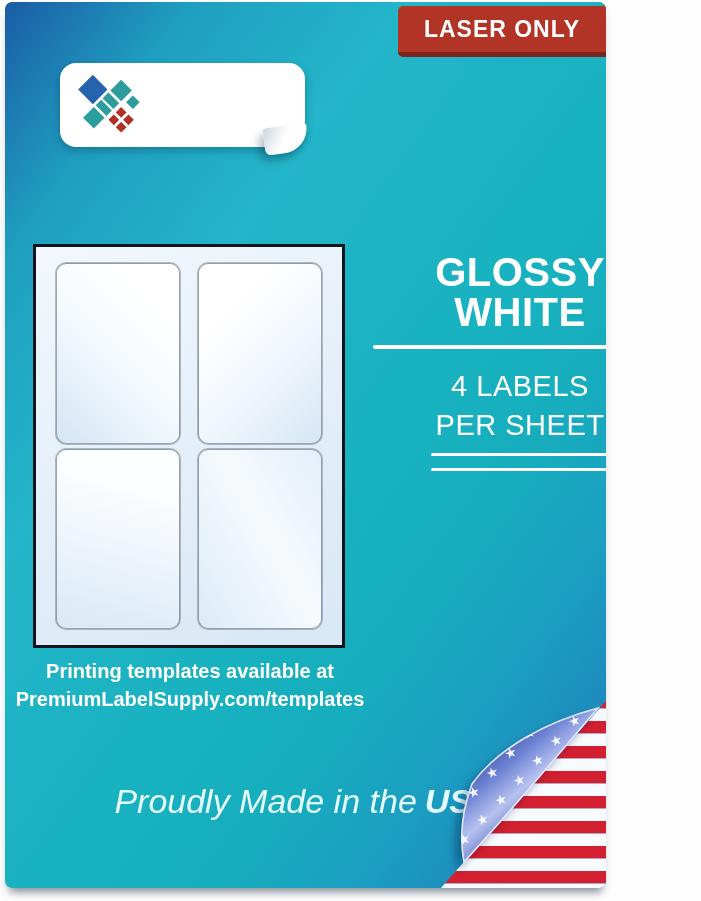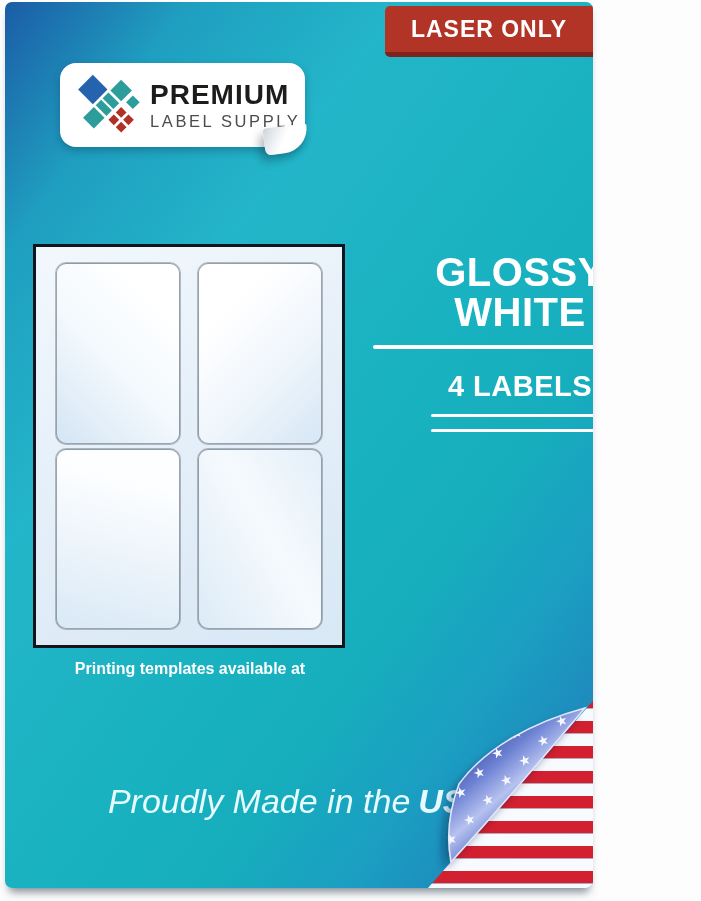--- a/index.html
+++ b/index.html
@@ -9,20 +9,21 @@
     font-family:"Liberation Sans", sans-serif;
   }
   .poster {
     position:absolute; left:5px; top:2px; width:588px; height:886px;
     border-radius:7px;
     overflow:hidden;
     background:linear-gradient(126deg,
       #1b5ca6 0%, #1f9fc0 15%, #23b5c9 32%, #19b2c0 55%,
       #16aebd 68%, #1b9ec2 80%, #2173b6 100%);
     box-shadow:0 8px 9px -4px rgba(30,50,70,0.55);
+    padding-left:13px;
   }
 
   
   .laser-badge {
     position:absolute; right:0; top:4px;
     background:#b23427;
     border-bottom:5px solid #7f241c;
     border-radius:5px 0 0 5px;
     color:#fff; font-weight:bold; font-size:23px; letter-spacing:1px;
     padding:10px 26px 9px 26px;
@@ -64,32 +65,32 @@
     border-radius:10px;
   }
   .label-cell:nth-child(1){ background:linear-gradient(45deg,#d4e5f4 0%,#f3f9fd 45%,#ffffff 80%); }
   .label-cell:nth-child(2){ background:linear-gradient(135deg,#ffffff 25%,#f0f6fc 60%,#d6e7f5 100%); }
   .label-cell:nth-child(3){ background:linear-gradient(15deg,#d9e9f6 0%,#eef5fb 45%,#fdfeff 80%); }
   .label-cell:nth-child(4){ background:linear-gradient(60deg,#dcebf7 0%,#f6fafd 55%,#e3eff9 100%); }
 
   .template-note {
     position:absolute; left:2px; top:656px; width:366px;
     text-align:center; color:#ffffff;
-    font-size:16px; font-weight:bold; line-height:1.38;
+    font-size:20px; font-weight:bold; line-height:1.38;
   }
 
   
   .right-col {
     position:absolute; left:365px; top:242px; width:300px;
     text-align:center; color:#ffffff;
   }
   .brand-headline { margin-top:8px; font-size:40px; font-weight:bold; line-height:40px; letter-spacing:0.5px; }
   .hr-long  { width:295px; height:4px; background:#fff; border-radius:2px; margin:13px auto 0; }
   .hr-short { width:178px; height:3px; background:#fff; border-radius:2px; }
-  .spec { font-size:29px; font-weight:bold; line-height:39px; letter-spacing:0.5px; }
+  .spec { font-size:29px; font-weight:normal; line-height:39px; letter-spacing:0.5px; }
   .spec-0 { margin-top:18px; }
   .hr-a { margin:8px auto 0; }
   .spec-1 { margin-top:18px; }
   .hr-b { margin:12px auto 0; }
   .spec-2 { margin-top:12px; }
 
   
   .made-in {
     position:absolute; left:0; top:780px; width:100%;
     text-align:center; color:#e6fbff;
@@ -119,46 +120,44 @@
           <rect x="34" y="26" width="22" height="12" fill="#2d9d9b"></rect>
           <rect x="34" y="41" width="22" height="11" fill="#2d9d9b"></rect>
           <rect x="34" y="56" width="22" height="22" fill="#2d9d9b"></rect>
           <rect x="62" y="28" width="11" height="11" fill="#b03226"></rect>
           <rect x="77" y="28" width="11" height="11" fill="#b03226"></rect>
           <rect x="62" y="43" width="11" height="11" fill="#b03226"></rect>
           <rect x="77" y="43" width="11" height="11" fill="#b03226"></rect>
         </g>
       </svg>
     </span>
-    <span class="logo-text">
-      <div class="logo-line1">PREMIUM</div>
-      <div class="logo-line2">LABEL SUPPLY</div>
-    </span>
     <span class="logo-curl"></span>
   </div>
 
   <div class="sheet">
     <div class="label-cell"></div>
     <div class="label-cell"></div>
     <div class="label-cell"></div>
     <div class="label-cell"></div>
   </div>
 
   <div class="template-note">
     <div>Printing templates available at</div>
+    <div>PremiumLabelSupply.com/templates</div>
   </div>
 
   <div class="right-col">
     <div class="brand-headline">
       <div>GLOSSY WHITE</div>
     </div>
     <div class="hr-long"></div>
 
     <div class="spec spec-0">
       <div>4 LABELS</div>
+      <div>PER SHEET</div>
     </div>
     <div class="hr-short hr-a"></div>
 
     <div class="hr-short hr-b"></div>
 
   </div>
 
   <div class="made-in">
     <span>Proudly Made in the</span><span class="bold">USA</span>
   </div>

